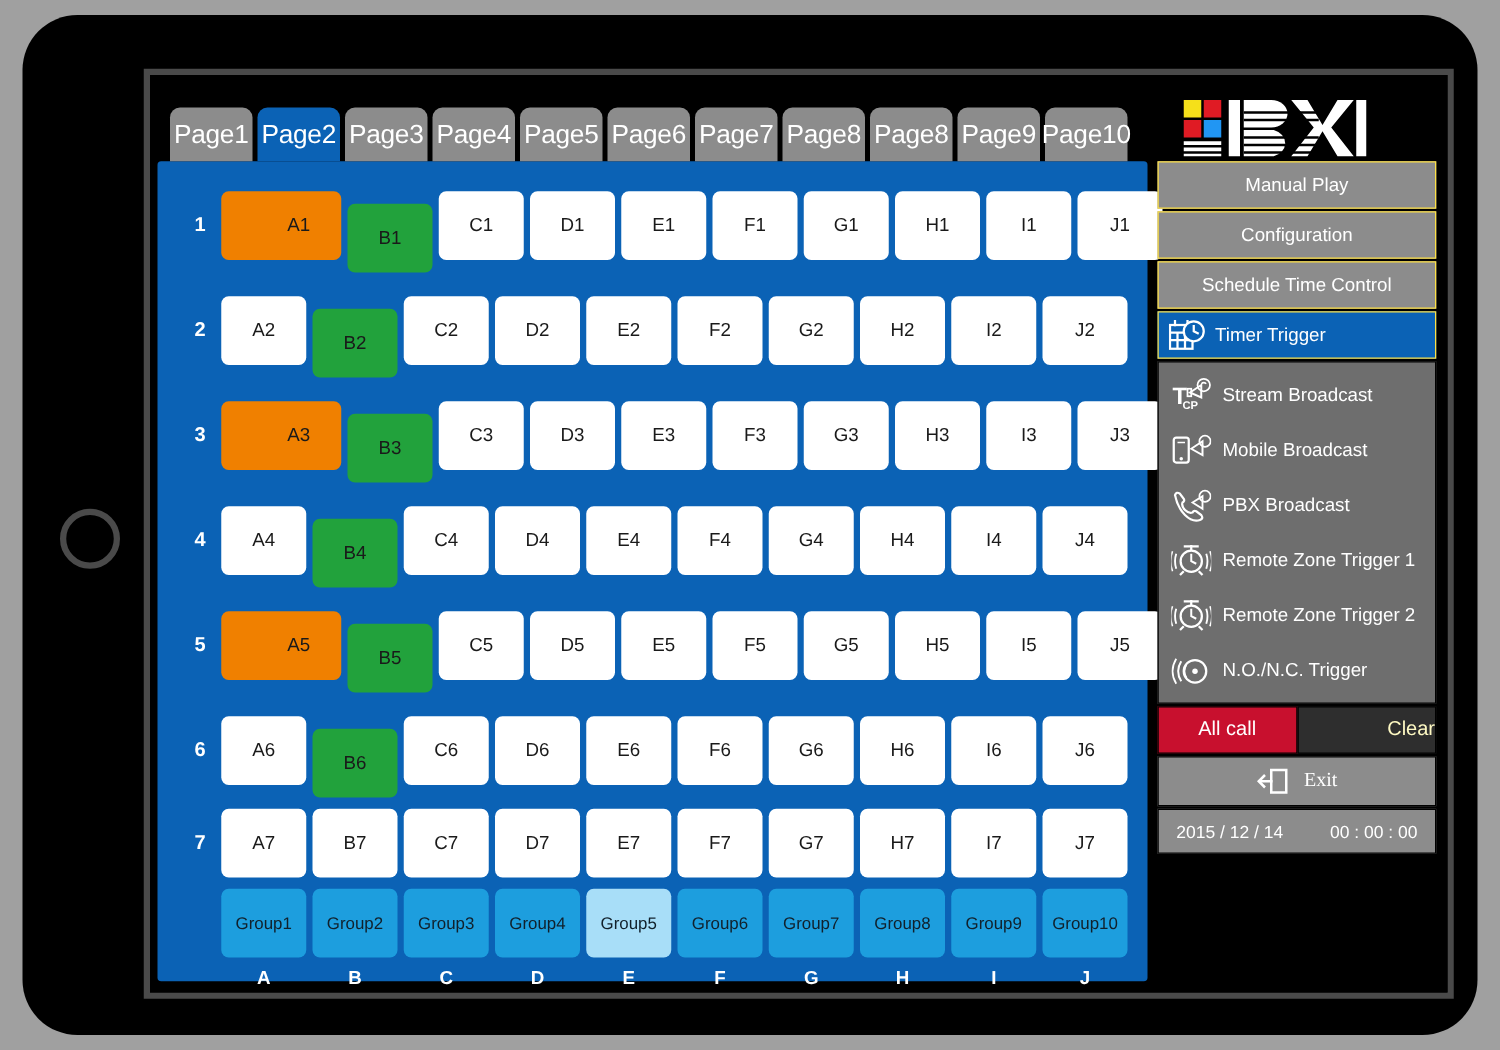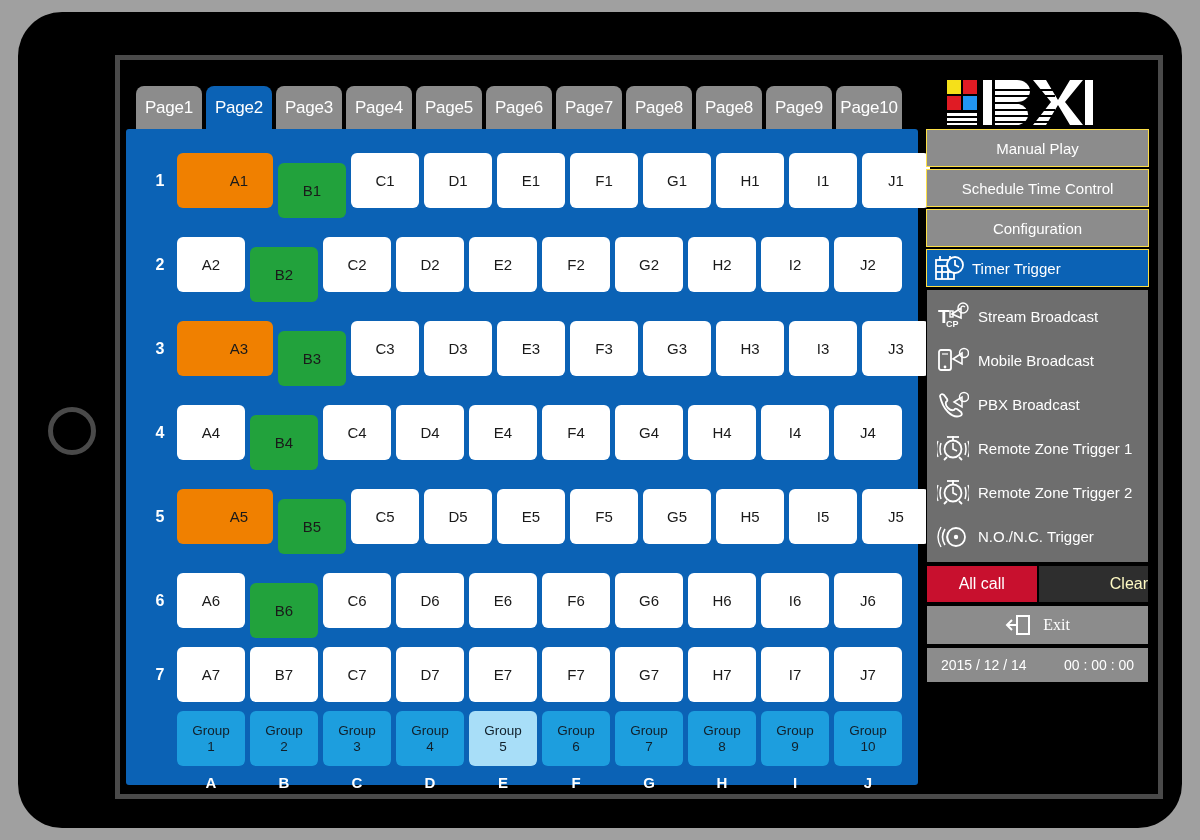--- a/index.html
+++ b/index.html
@@ -71,21 +71,21 @@
     gap: 4px;
     z-index: 5;
   }
 
   .tab {
     width: 66px;
     height: 43px;
     background: #8c8c8c;
     border-radius: 8px 8px 0 0;
     color: #ffffff;
-    font-size: 17px;
+    font-size: 21px;
     display: flex;
     align-items: center;
     justify-content: center;
     letter-spacing: -0.2px;
     user-select: none;
   }
   .tab.active {
     background: #0b62b5;
   }
 
@@ -145,21 +145,21 @@
   .group-cell {
     width: 68px;
     height: 55px;
     margin-left: 5px;
     border-radius: 6px;
     background: #1d9ede;
     color: #11202b;
     font-size: 13.5px;
     line-height: 16px;
     display: flex;
-    flex-direction: column;
+    flex-direction: row;
     align-items: center;
     justify-content: center;
     user-select: none;
   }
   .group-cell.sel { background: #a8def8; }
 
   .collabel-row {
     display: flex;
     align-items: center;
     margin-top: 8px;
@@ -673,24 +673,24 @@
               </g>
             </svg>
           </div>
 
           <div class="side-list">
             <div id="sidemenu">
                 <div class="side-btn">
                   <span>Manual Play</span>
                 </div>
                 <div class="side-btn">
+                  <span>Configuration</span>
+                </div>
+                <div class="side-btn">
                   <span>Schedule Time Control</span>
-                </div>
-                <div class="side-btn">
-                  <span>Configuration</span>
                 </div>
                 <div class="side-btn active withicon">
                   <svg width="30" height="26" viewBox="0 0 30 26" class="svg-ico">
         <rect x="1" y="5" width="18" height="19" stroke="#ffffff" fill="none" stroke-width="1.8"></rect>
         <line x1="1" y1="11" x2="19" y2="11" stroke="#ffffff" fill="none" stroke-width="1.8"></line>
         <line x1="7" y1="11" x2="7" y2="24" stroke="#ffffff" fill="none" stroke-width="1.8"></line>
         <line x1="13" y1="11" x2="13" y2="24" stroke="#ffffff" fill="none" stroke-width="1.8"></line>
         <line x1="1" y1="17" x2="19" y2="17" stroke="#ffffff" fill="none" stroke-width="1.8"></line>
         <line x1="5" y1="1" x2="5" y2="6" stroke="#ffffff" fill="none" stroke-width="1.8"></line>
         <line x1="15" y1="1" x2="15" y2="6" stroke="#ffffff" fill="none" stroke-width="1.8"></line>

